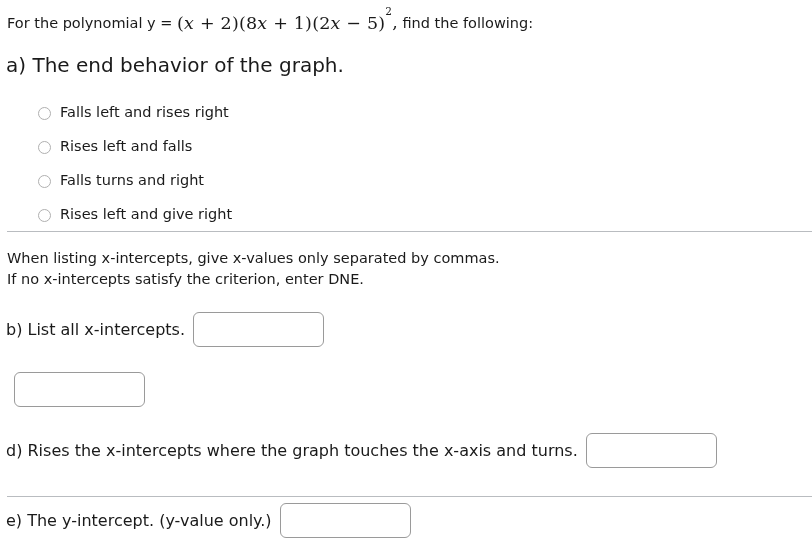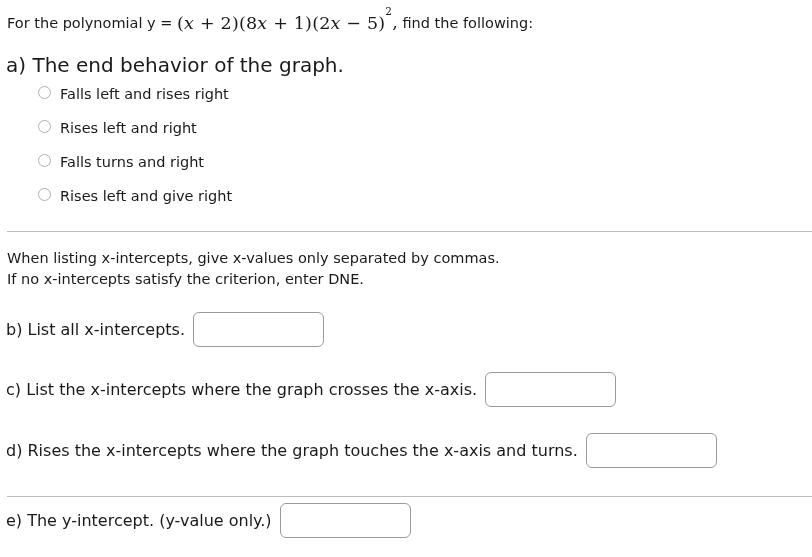--- a/index.html
+++ b/index.html
@@ -61,21 +61,21 @@
     font-size: 20px;
     white-space: nowrap;
   }
   .options {
     position: absolute;
     left: 38px;
     top: 86px;
   }
   .option-row {
     display: flex;
-    align-items: flex-start;
+    align-items: flex-end;
     height: 34px;
   }
   .radio {
     width: 13px;
     height: 13px;
     border: 1.4px solid #b0b0b0;
     border-radius: 50%;
     background: #ffffff;
     box-sizing: border-box;
     flex: 0 0 auto;
@@ -148,21 +148,21 @@
 
   <div class="part-a-label">a) The end behavior of the graph.</div>
 
   <div class="options">
     <div class="option-row">
       <span class="radio"></span>
       <span class="option-label">Falls left and rises right</span>
     </div>
     <div class="option-row">
       <span class="radio"></span>
-      <span class="option-label">Rises left and right</span>
+      <span class="option-label">Rises left and falls</span>
     </div>
     <div class="option-row">
       <span class="radio"></span>
       <span class="option-label">Falls turns and right</span>
     </div>
     <div class="option-row">
       <span class="radio"></span>
       <span class="option-label">Rises left and give right</span>
     </div>
   </div>
@@ -173,21 +173,20 @@
     <div>When listing x-intercepts, give x-values only separated by commas.</div>
     <div>If no x-intercepts satisfy the criterion, enter DNE.</div>
   </div>
 
   <div class="qrow" id="row-b">
     <span class="qlabel">b) List all x-intercepts.</span>
     <input class="answer-input" type="text" placeholder="" style="">
   </div>
 
   <div class="qrow" id="row-c">
-    <span class="qlabel">c) List the x-intercepts where the graph crosses the x-axis.</span>
     <input class="answer-input" type="text" placeholder="" style="">
   </div>
 
   <div class="qrow" id="row-d">
     <span class="qlabel">d) Rises the x-intercepts where the graph touches the x-axis and turns.</span>
     <input class="answer-input" type="text" placeholder="" style="">
   </div>
 
   <div class="divider" id="divider-2"></div>
 

